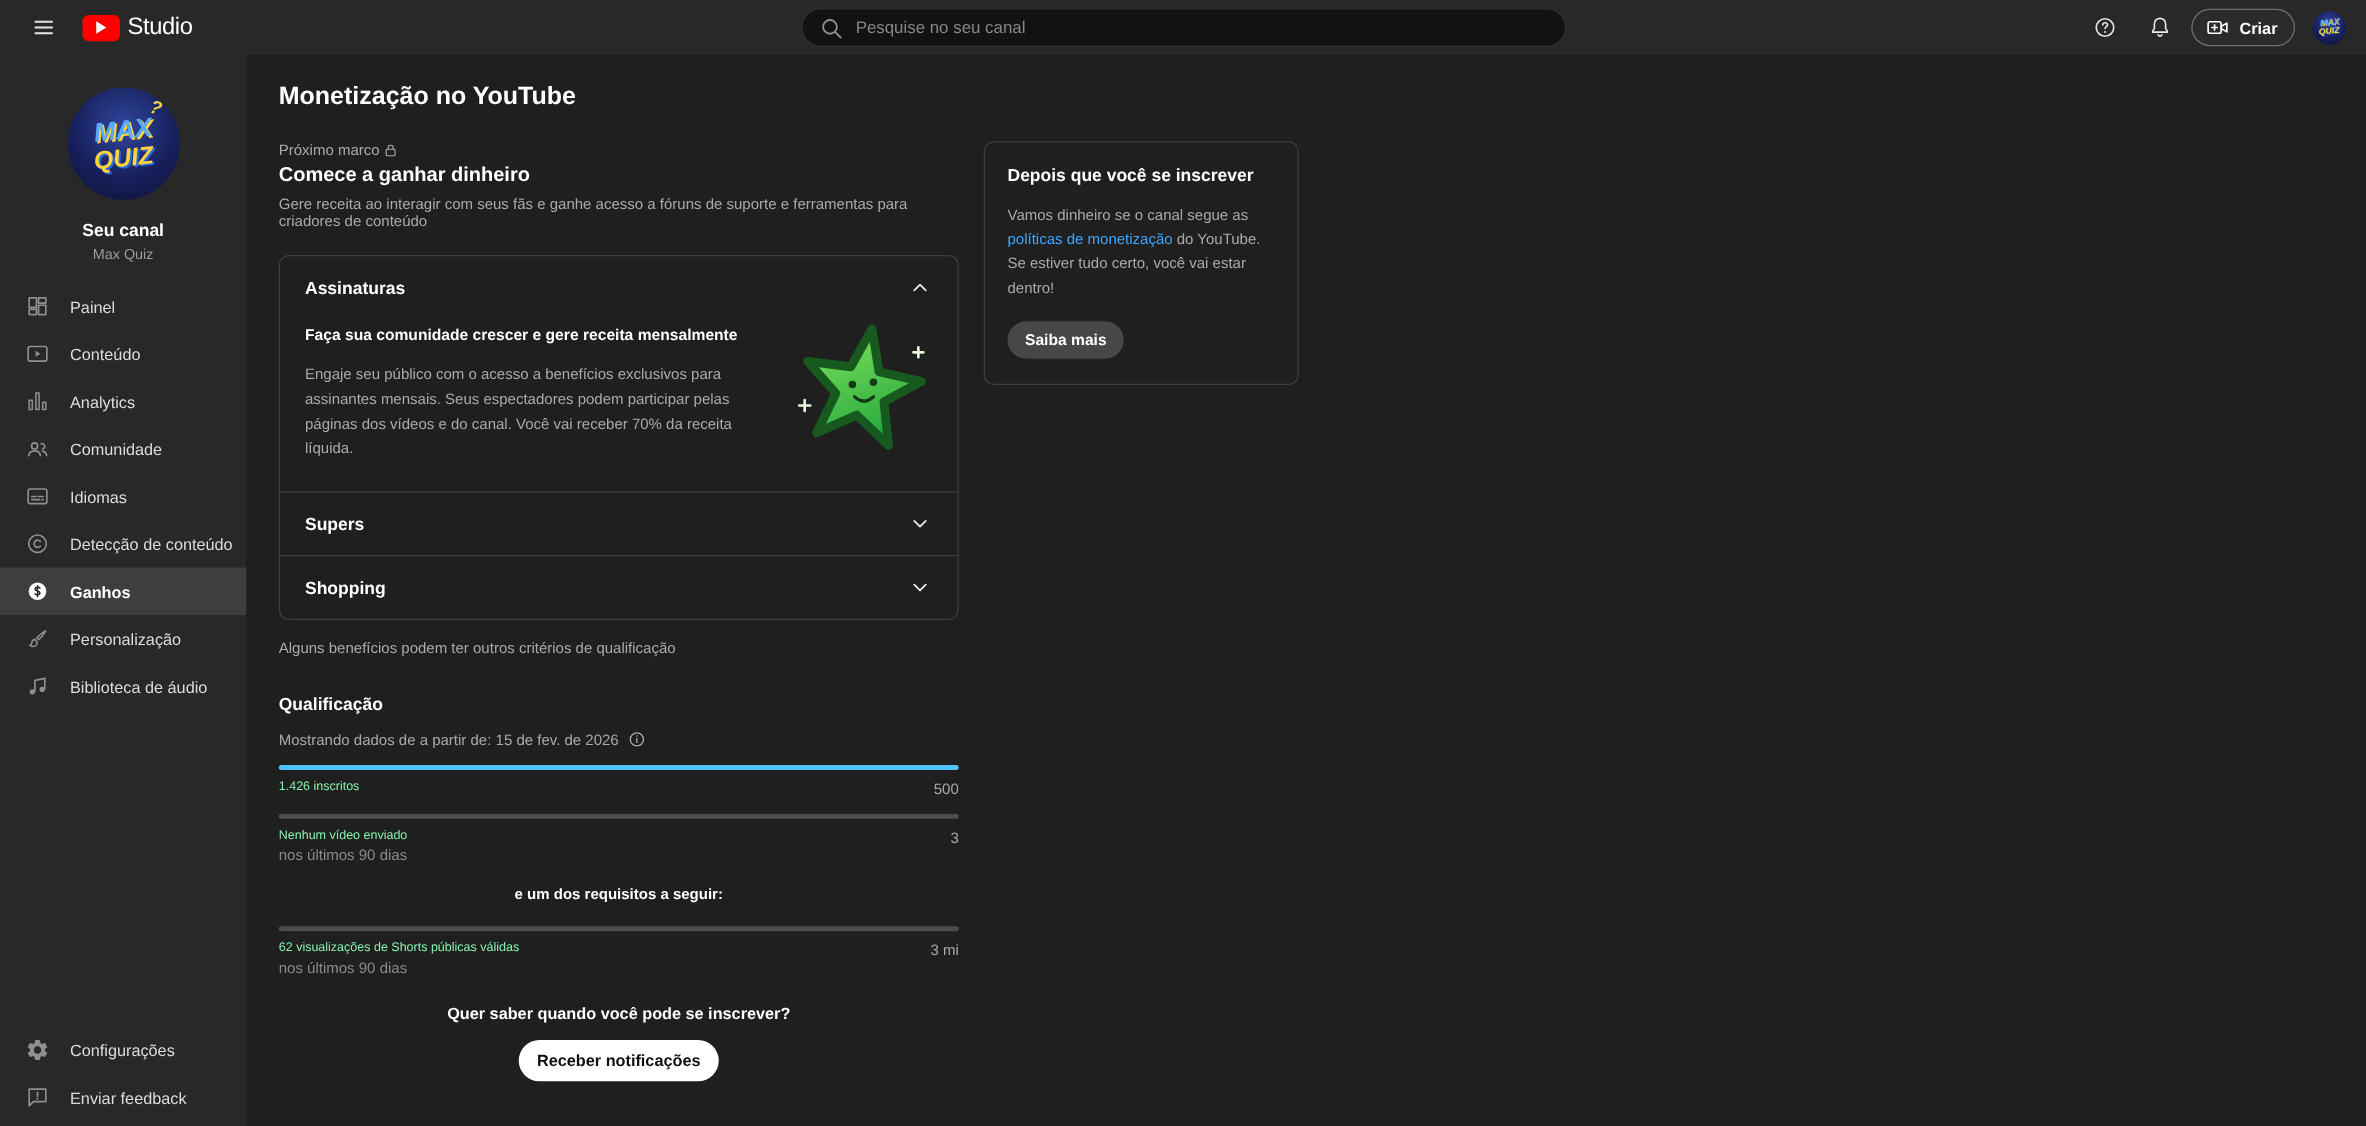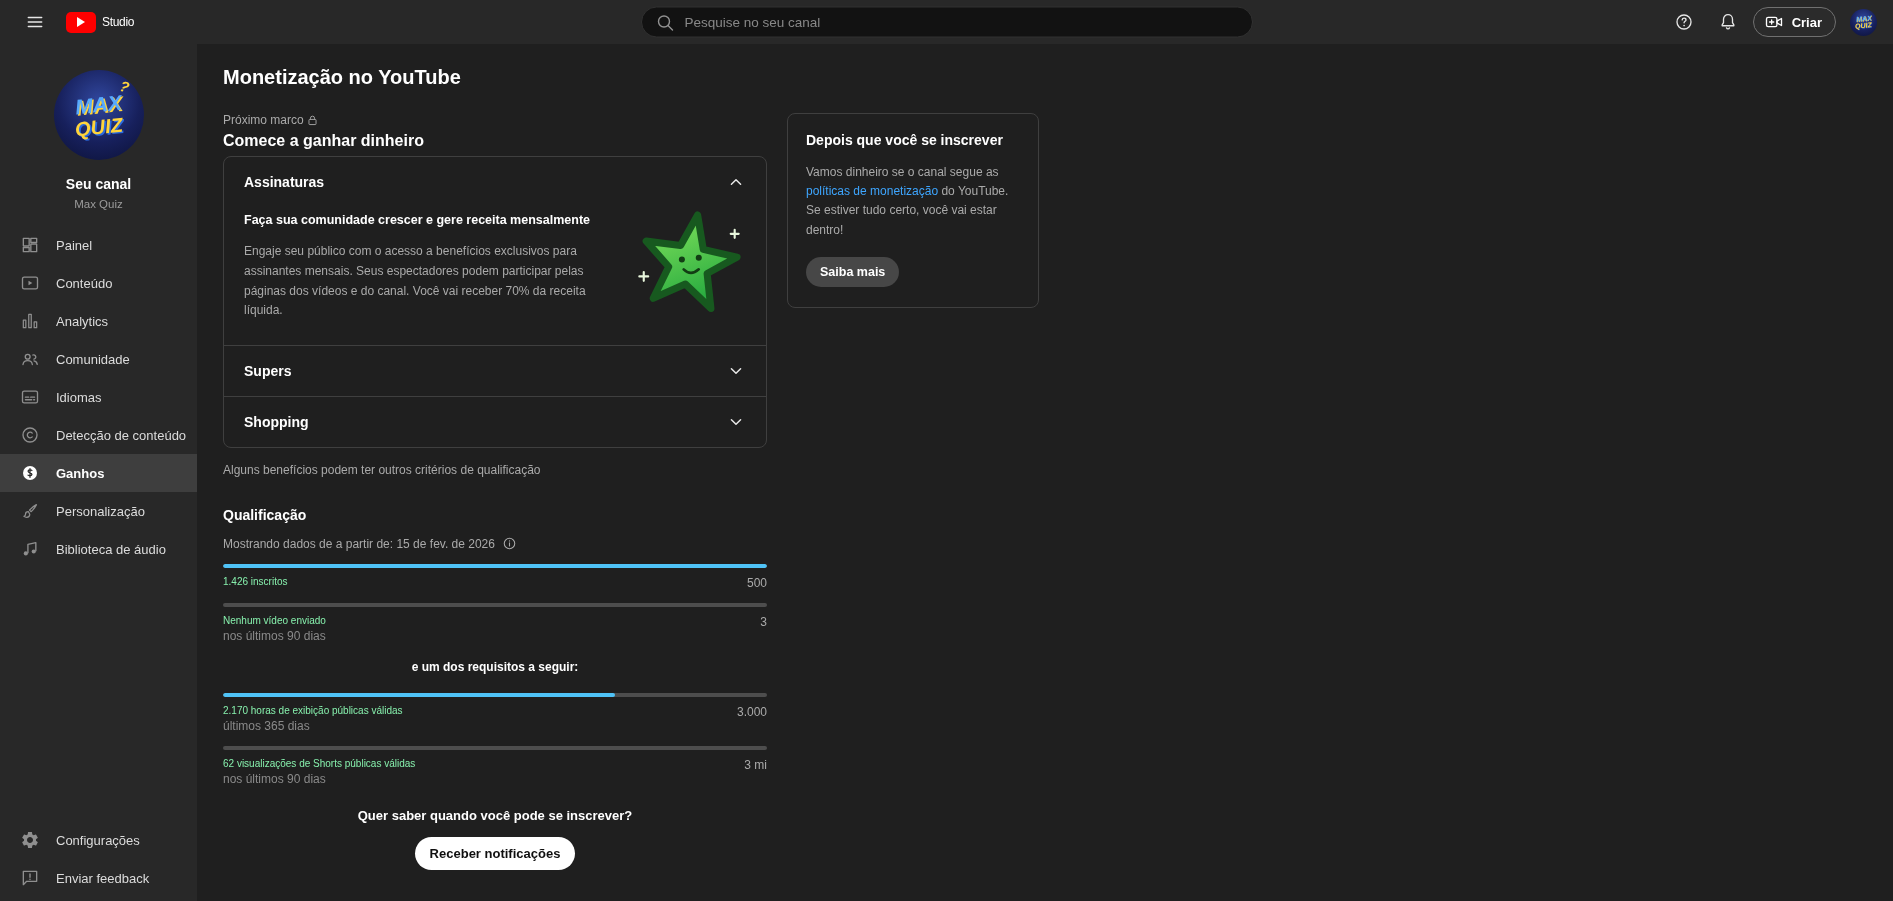--- a/index.html
+++ b/index.html
@@ -18,21 +18,21 @@
   button{font-family:inherit;border:none;background:none;color:inherit;cursor:pointer}
   a{cursor:pointer}
 
   
   .topbar{flex:0 0 44px;background:#282828;display:flex;align-items:center;padding:0 16px;position:relative;z-index:5}
   .tb-left{display:flex;align-items:center;gap:4px}
   .icon-btn{width:38px;height:38px;border-radius:50%;display:flex;align-items:center;justify-content:center;color:#e6e6e6}
   .logo{display:flex;align-items:center;gap:6px;padding:0 8px;cursor:pointer}
   .logo-badge{width:30px;height:21px;background:var(--brand-red);border-radius:5px;display:flex;align-items:center;justify-content:center}
   .logo-badge .tri{width:0;height:0;border-left:8px solid #fff;border-top:5px solid transparent;border-bottom:5px solid transparent}
-  .logo-text{font-size:12px;color:#fff;letter-spacing:-.3px}
+  .logo-text{font-size:19px;color:#fff;letter-spacing:-.3px}
   .search{position:absolute;left:50%;top:50%;transform:translate(-50%,-50%);width:612px;height:31px;background:#121212;border:1px solid #313131;border-radius:16px;display:flex;align-items:center;padding:0 8px 0 13px;gap:10px}
   .search .sicon{color:#919191;display:flex}
   .search input{flex:1;background:transparent;border:none;outline:none;color:#f1f1f1;font-size:13.5px;font-family:inherit}
   .search input::placeholder{color:#888}
   .tb-right{margin-left:auto;display:flex;align-items:center;gap:6px}
   .create-btn{display:flex;align-items:center;gap:8px;height:30px;padding:0 13px 0 10px;border:1px solid #707070;border-radius:16px;color:#fff;font-size:13px;font-weight:bold;background:#2b2b2b}
 
   
   .quiz-avatar{border-radius:50%;background:radial-gradient(circle at 50% 35%,#31479e 0%,#17205c 55%,#0b1034 100%);display:flex;flex-direction:column;align-items:center;justify-content:center;position:relative;font-style:italic;font-weight:bold;cursor:pointer;overflow:hidden}
   .quiz-avatar .w1{color:#57aaff;text-shadow:1.5px 1.5px 0 #ffd43b;transform:rotate(-6deg);line-height:1}
@@ -303,20 +303,21 @@
         <div class="milestone">
           <span>Próximo marco</span>
           <span class="micn">
             <svg width="13" height="13" viewBox="0 0 24 24">
                 <rect x="5.5" y="10" width="13" height="9.5" rx="1.5" fill="none" stroke="currentColor" stroke-width="1.7"></rect>
                 <path d="M8.2 10V7.8a3.8 3.8 0 0 1 7.6 0V10" fill="none" stroke="currentColor" stroke-width="1.7"></path>
               </svg>
           </span>
         </div>
         <h2 class="h2">Comece a ganhar dinheiro</h2>
+        <p class="subheading">Gere receita ao interagir com seus fãs e ganhe acesso a fóruns de suporte e ferramentas para criadores de conteúdo</p>
 
         <div class="card">
           <div class="acc-section">
             <div class="acc-header">
               <span class="acc-title">Assinaturas</span>
               <span class="chev">
                 <svg class="icn" viewBox="0 0 24 24">
                     <path d="M6.5 14.7l5.5-5.4 5.5 5.4" fill="none" stroke="currentColor" stroke-width="1.8" stroke-linecap="round" stroke-linejoin="round"></path>
                   </svg>
               </span>
@@ -405,32 +406,20 @@
             <div>
               <div class="req-label">Nenhum vídeo enviado</div>
               <div class="req-sub">nos últimos 90 dias</div>
             </div>
             <div class="req-target">3</div>
           </div>
         </div>
 
         <div class="or-divider">e um dos requisitos a seguir:</div>
 
-        <div class="req">
-          <div class="req-track">
-            <div class="req-fill" style="width: 72%;"></div>
-          </div>
-          <div class="req-labels">
-            <div>
-              <div class="req-label">2.170 horas de exibição públicas válidas</div>
-              <div class="req-sub">últimos 365 dias</div>
-            </div>
-            <div class="req-target">3.000</div>
-          </div>
-        </div>
 
         <div class="req">
           <div class="req-track">
             <div class="req-fill" style="width: 0%;"></div>
           </div>
           <div class="req-labels">
             <div>
               <div class="req-label">62 visualizações de Shorts públicas válidas</div>
               <div class="req-sub">nos últimos 90 dias</div>
             </div>

